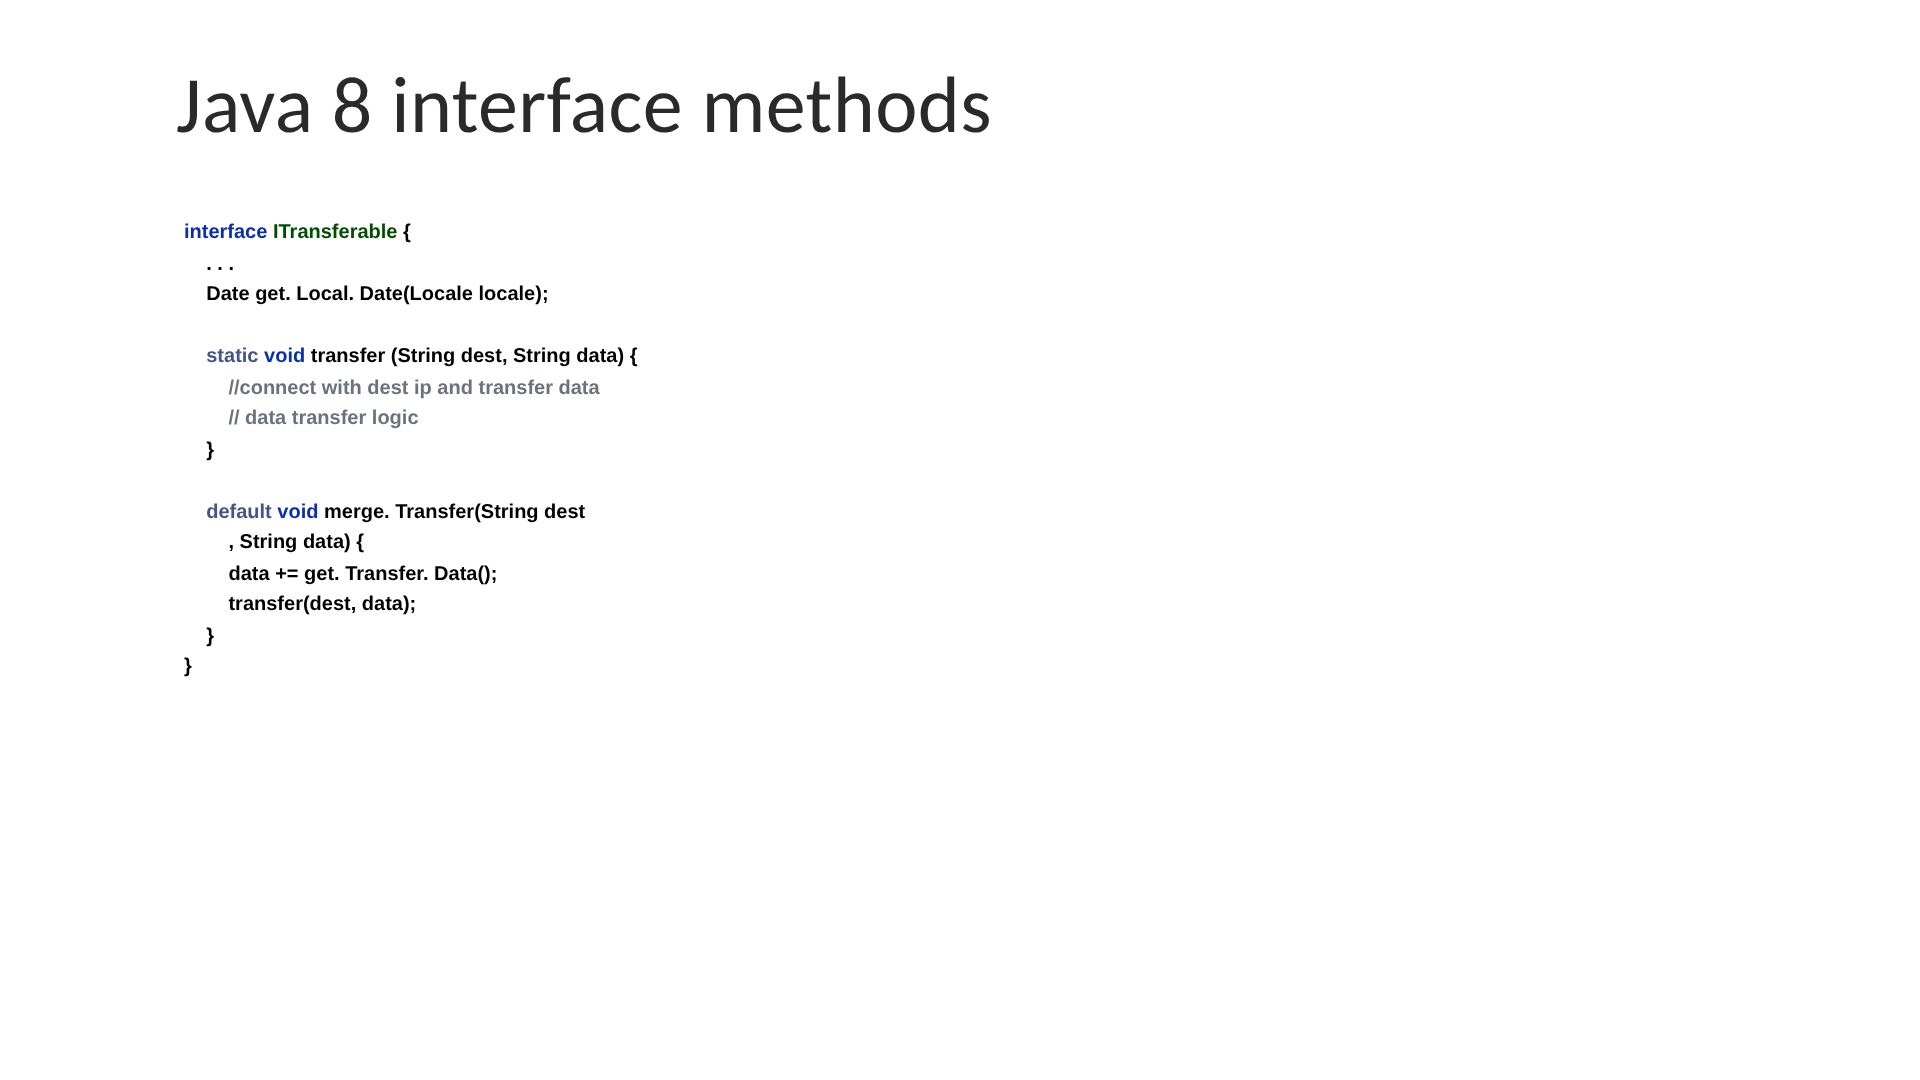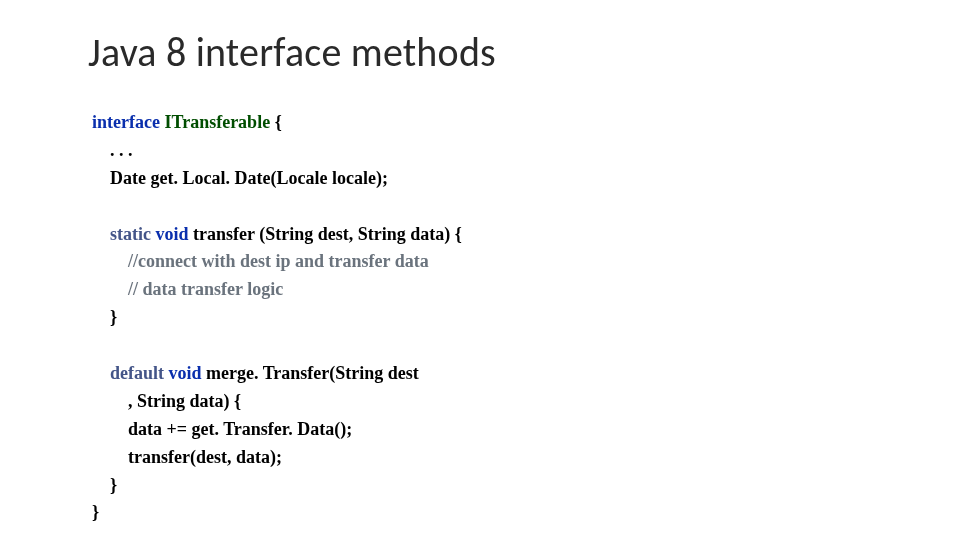--- a/index.html
+++ b/index.html
@@ -16,22 +16,22 @@
     padding: 28px 60px 20px 88px;
   }
   .title {
     font-size: 40px;
     font-weight: 400;
     color: #2a2a2a;
     margin: 0 0 32px 0;
     letter-spacing: 0.2px;
   }
   .code {
-    font-family: Liberation Serif, serif;
-    font-size: 18px;
+    font-family: Liberation Sans, sans-serif;
+    font-size: 10px;
     line-height: 1.55;
     white-space: pre;
     color: #000;
     font-weight: bold;
     padding-left: 4px;
   }
   .kw  { color: #0a2fad; font-weight: bold; }   
   .kw2 { color: #445588; font-weight: bold; }   
   .cls { color: #004d00; font-weight: 600; }    
   .pun { color: #000; font-weight: bold; }

